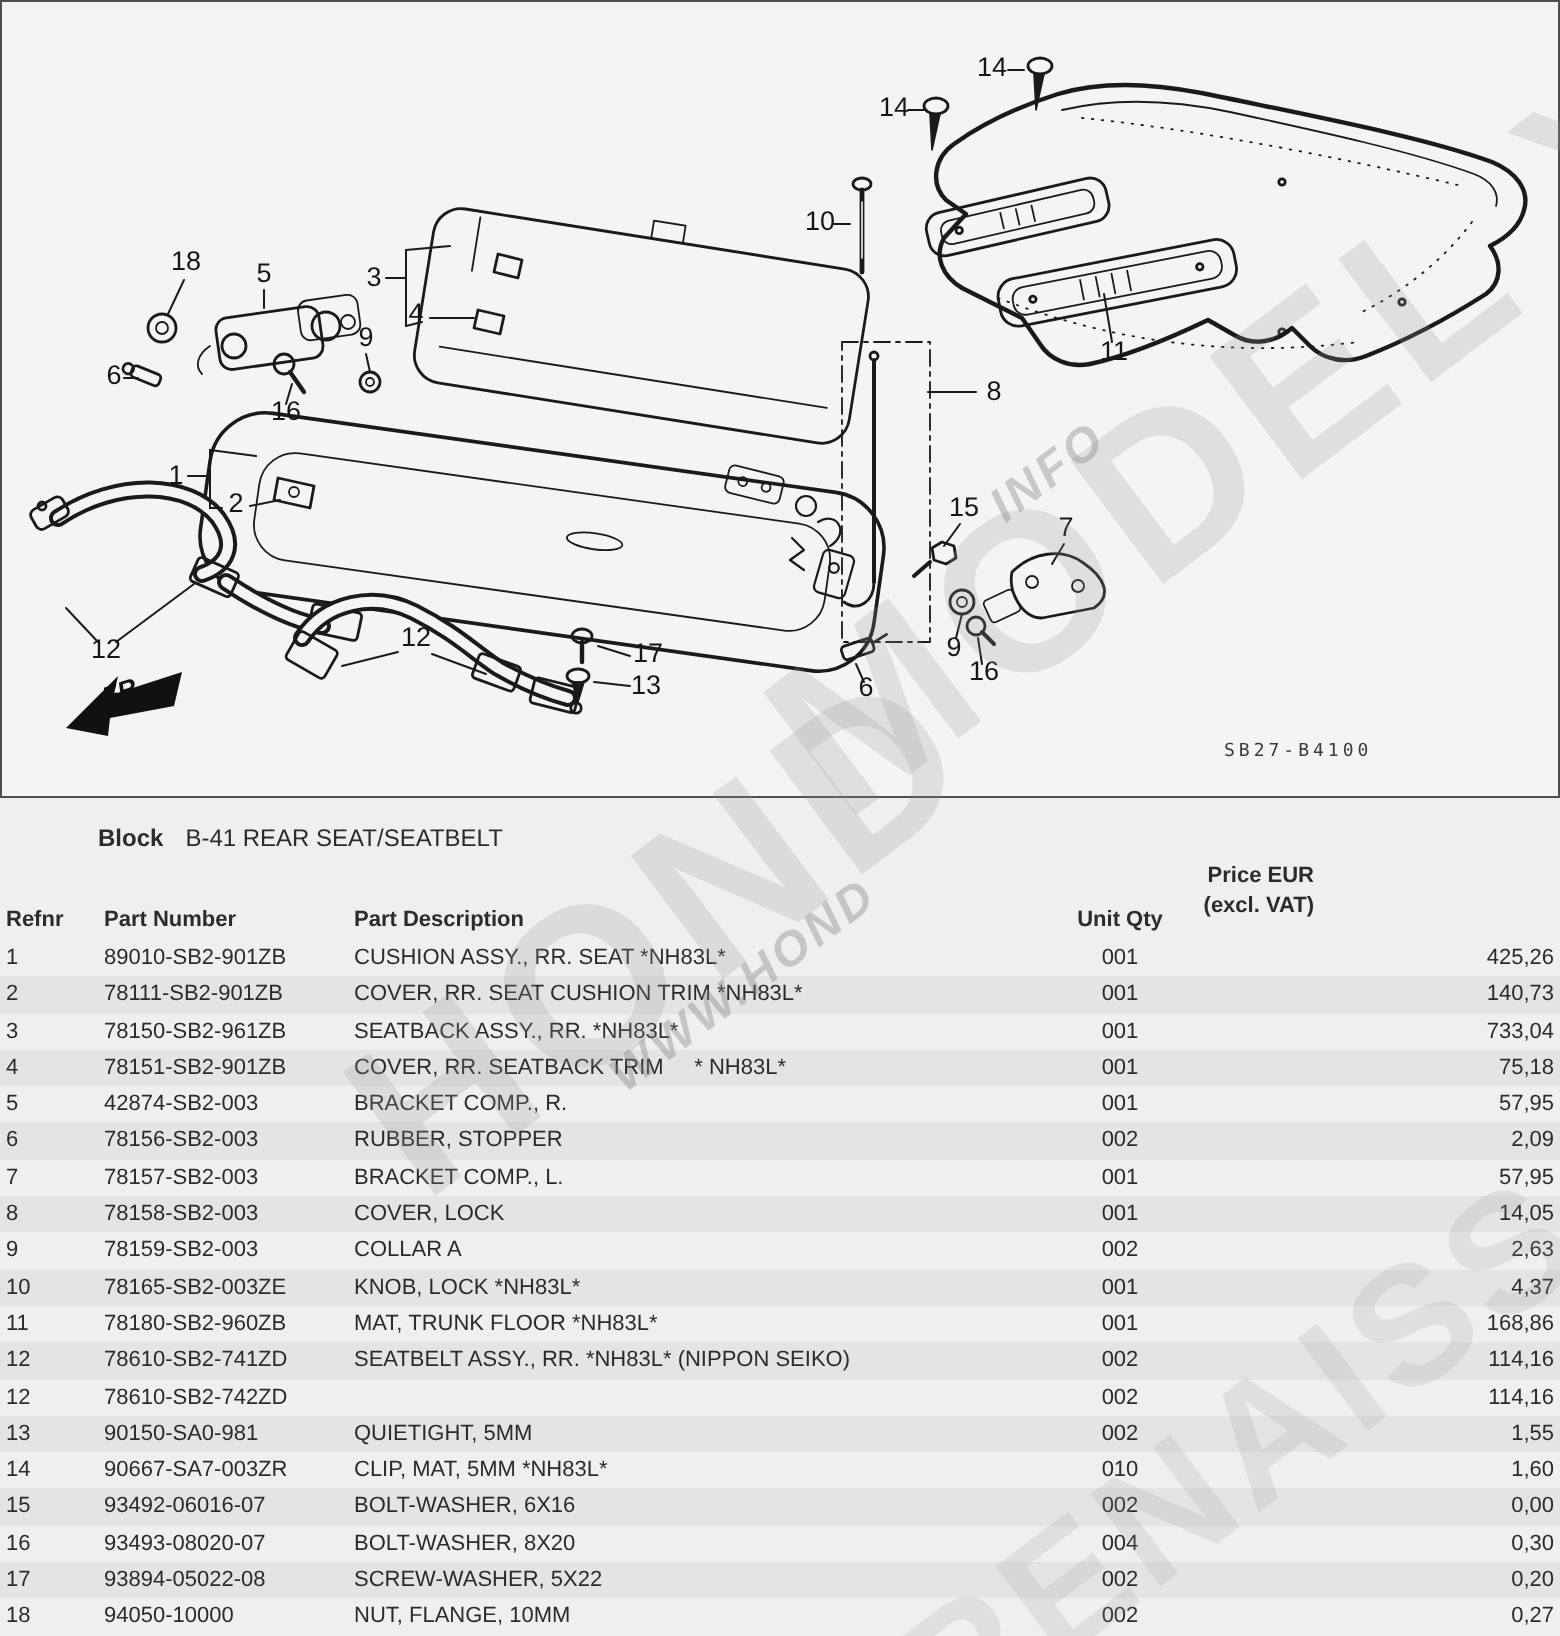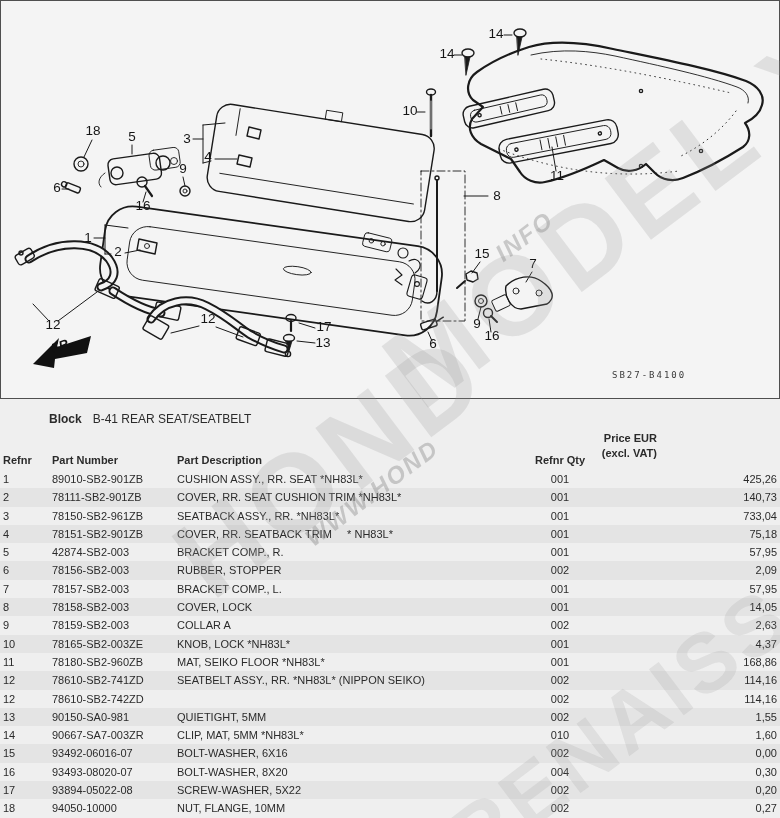--- a/index.html
+++ b/index.html
@@ -316,21 +316,21 @@
 
 <div class="ptable">
   <div class="price-head">
     <div>Price EUR</div>
     <div>(excl. VAT)</div>
   </div>
   <div class="col-head">
     <span class="cell c-ref">Refnr</span>
     <span class="cell c-pn">Part Number</span>
     <span class="cell c-desc">Part Description</span>
-    <span class="cell c-qty">Refnr Qty</span>
+    <span class="cell c-qty">Unit Qty</span>
   </div>
   <div class="rows">
       <div class="trow">
         <span class="cell c-ref">1</span>
         <span class="cell c-pn">89010-SB2-901ZB</span>
         <span class="cell c-desc">CUSHION ASSY., RR. SEAT *NH83L*</span>
         <span class="cell c-qty">001</span>
         <span class="cell c-price">425,26</span>
       </div>
       <div class="trow shaded">
@@ -392,21 +392,21 @@
       <div class="trow shaded">
         <span class="cell c-ref">10</span>
         <span class="cell c-pn">78165-SB2-003ZE</span>
         <span class="cell c-desc">KNOB, LOCK *NH83L*</span>
         <span class="cell c-qty">001</span>
         <span class="cell c-price">4,37</span>
       </div>
       <div class="trow">
         <span class="cell c-ref">11</span>
         <span class="cell c-pn">78180-SB2-960ZB</span>
-        <span class="cell c-desc">MAT, SEIKO FLOOR *NH83L*</span>
+        <span class="cell c-desc">MAT, TRUNK FLOOR *NH83L*</span>
         <span class="cell c-qty">001</span>
         <span class="cell c-price">168,86</span>
       </div>
       <div class="trow shaded">
         <span class="cell c-ref">12</span>
         <span class="cell c-pn">78610-SB2-741ZD</span>
         <span class="cell c-desc">SEATBELT ASSY., RR. *NH83L* (NIPPON SEIKO)</span>
         <span class="cell c-qty">002</span>
         <span class="cell c-price">114,16</span>
       </div>

